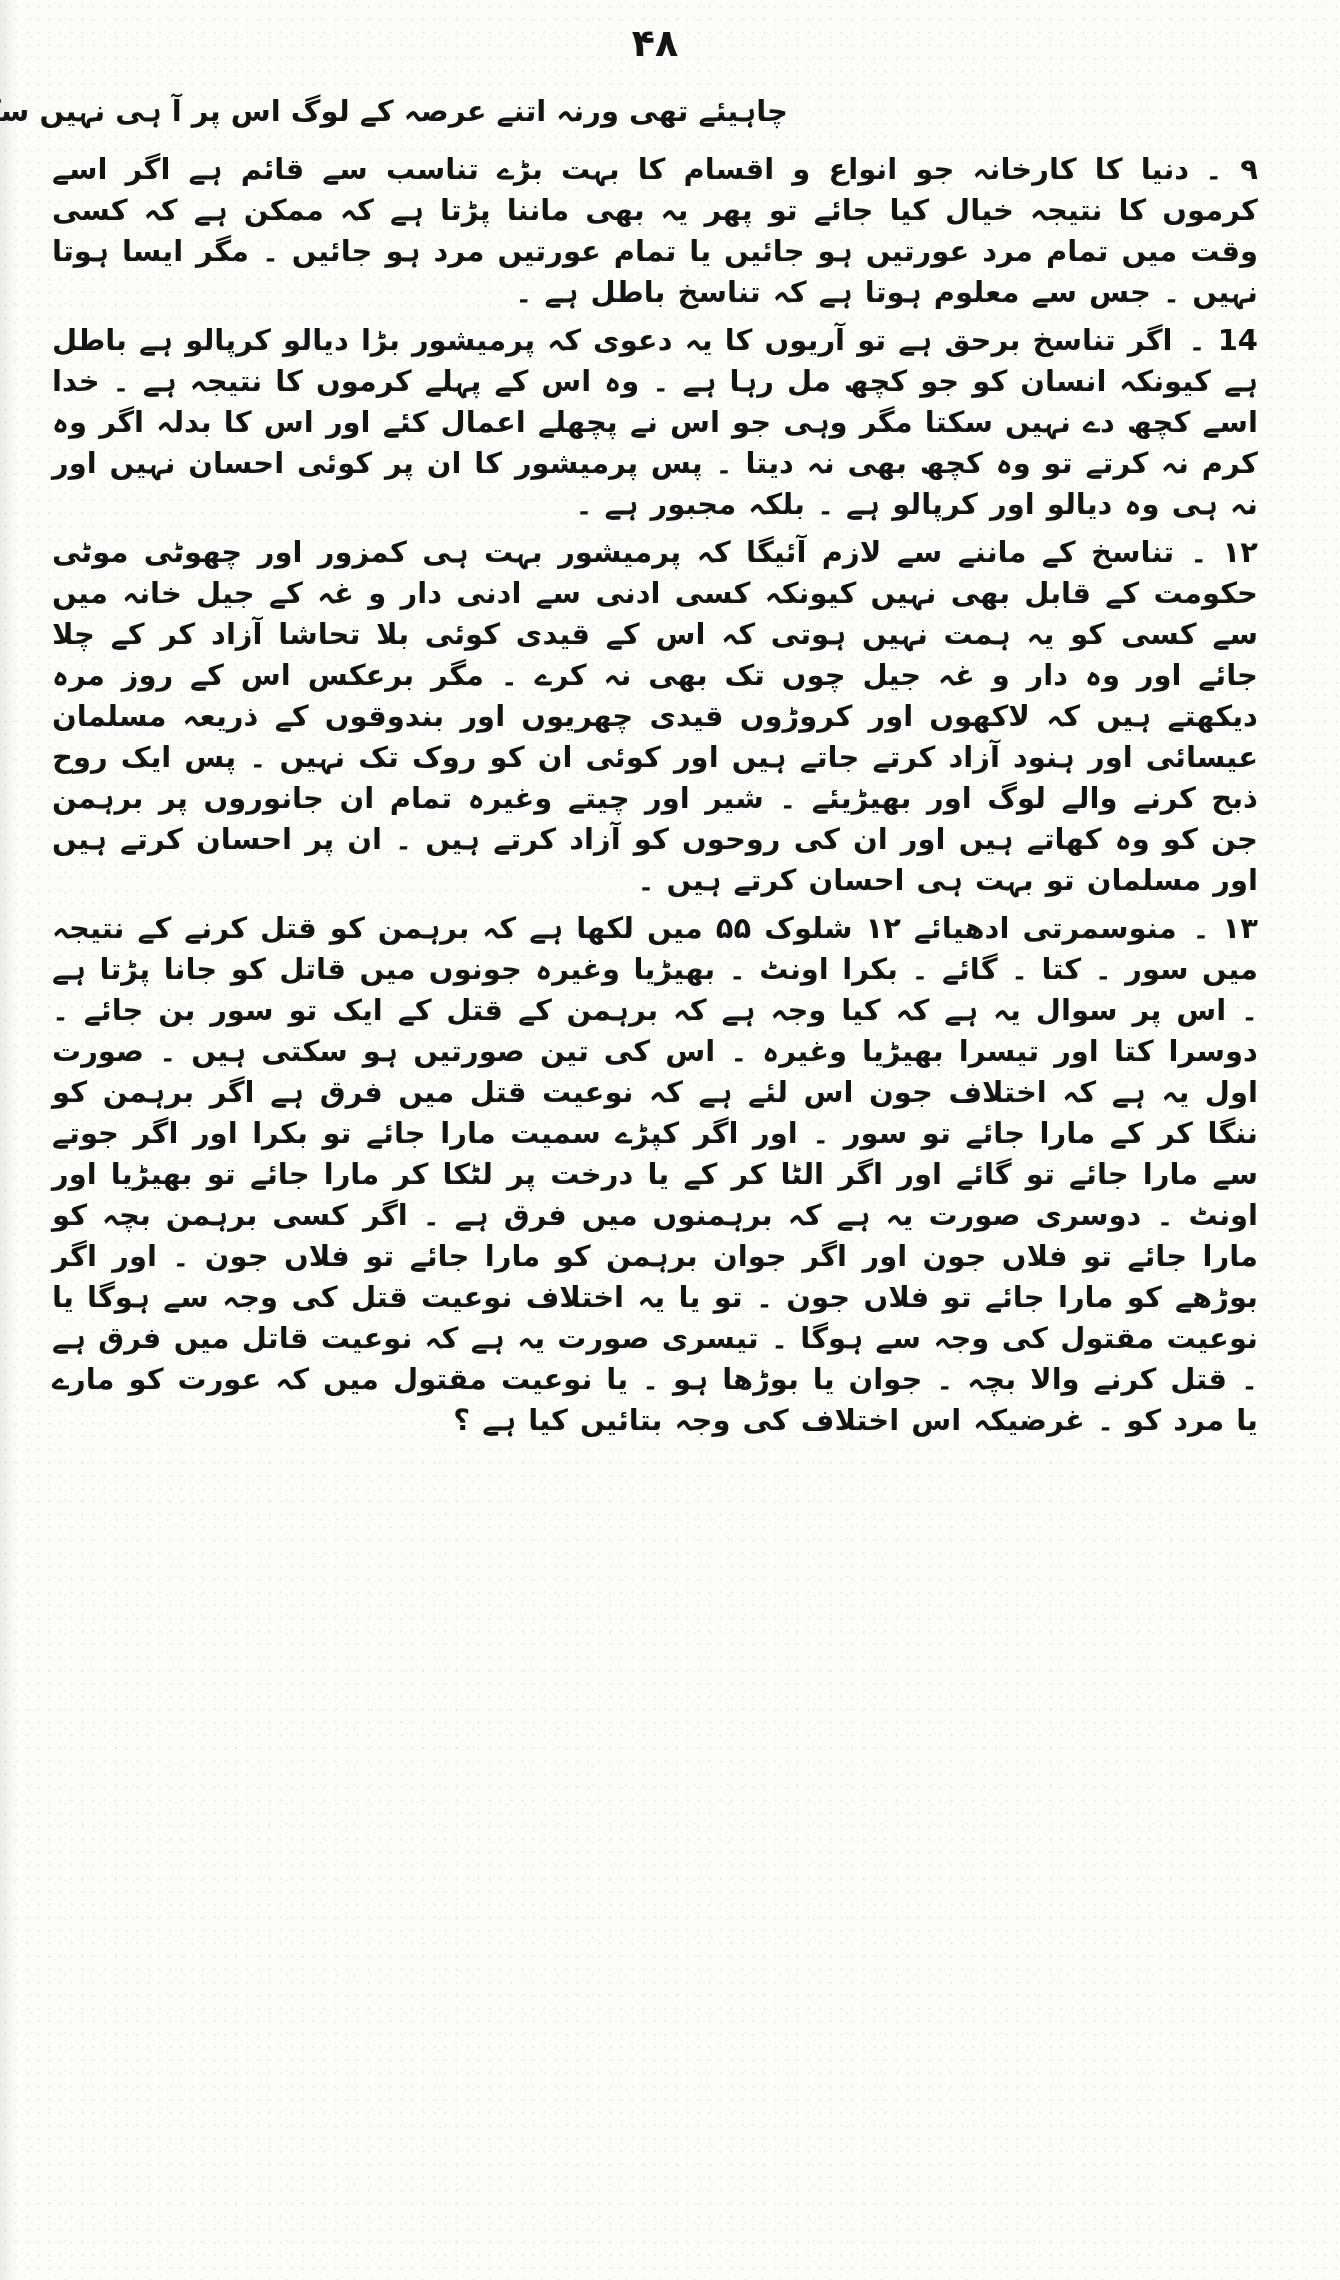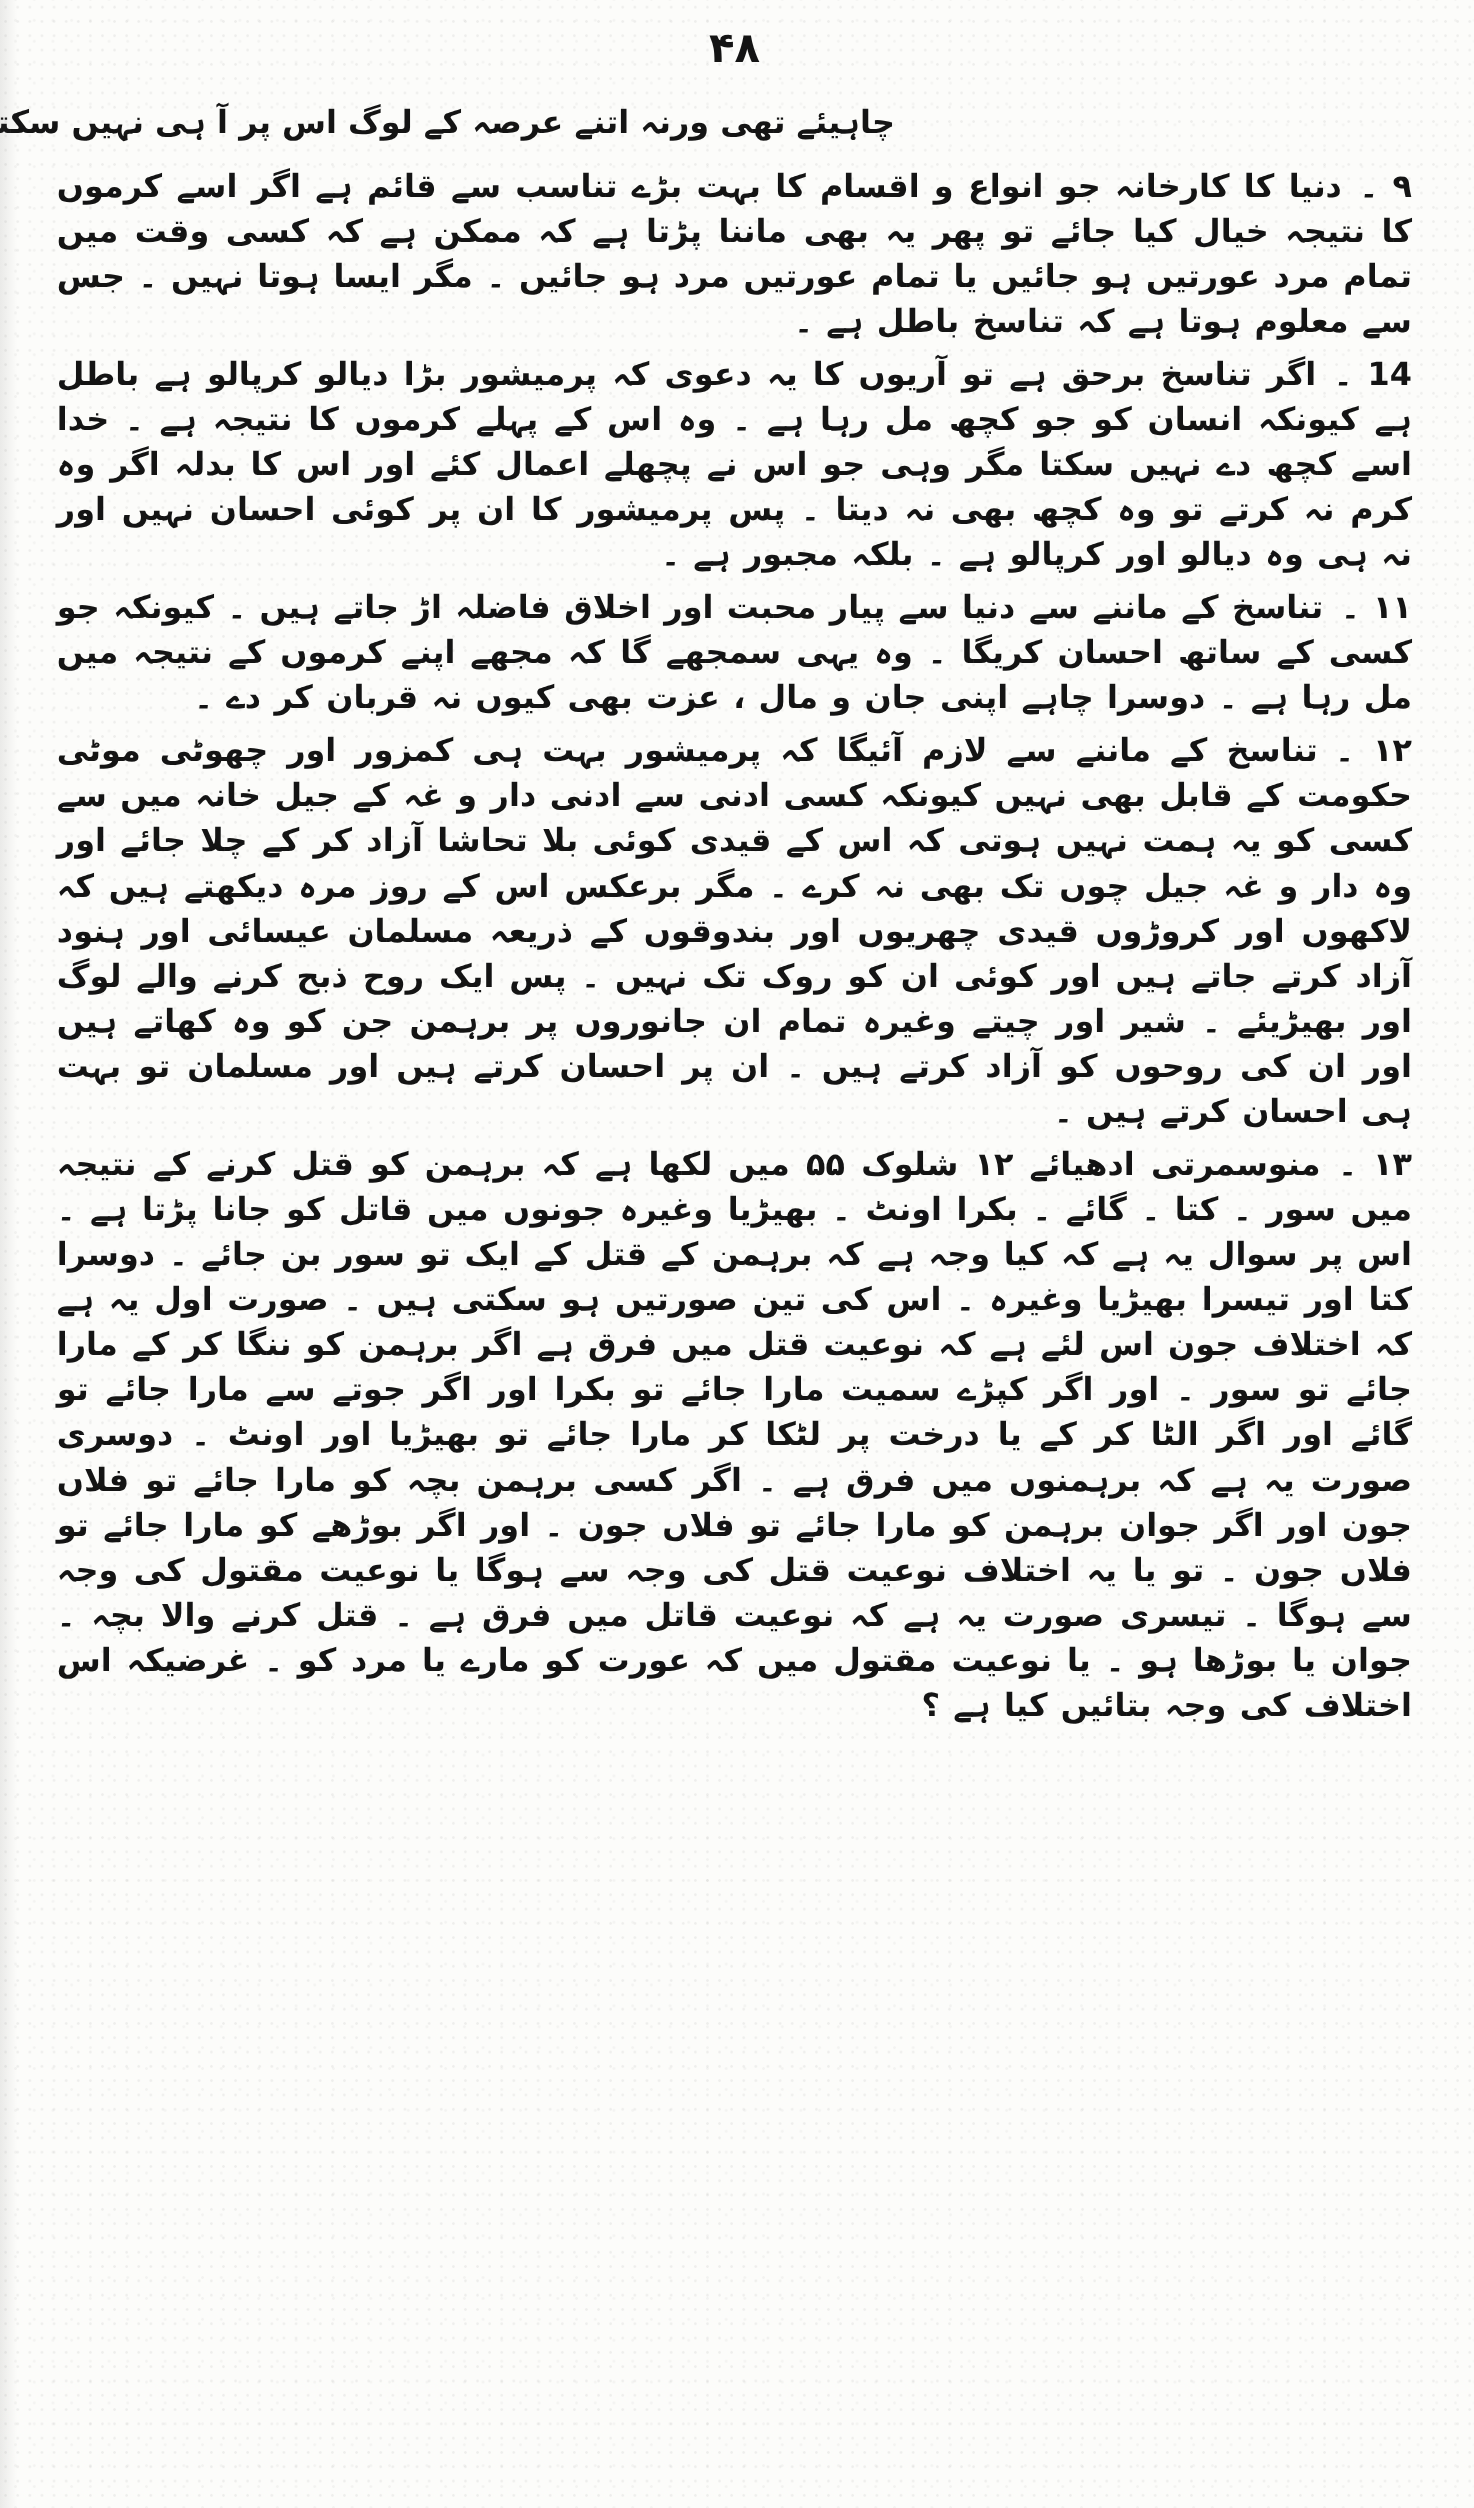--- a/index.html
+++ b/index.html
@@ -8,21 +8,21 @@
     width: 1340px;
     height: 2280px;
     overflow: hidden;
     background: #fbfbf9;
   }
   .page {
     position: relative;
     width: 1340px;
     height: 2280px;
     box-sizing: border-box;
-    padding: 16px 56px 10px 52px;
+    padding: 16px 82px 10px 52px;
     direction: rtl;
     font-family: "DejaVu Sans", sans-serif;
     color: #141414;
     
     background-color: #fcfcfa;
     background-image:
       radial-gradient(rgba(0,0,0,0.055) 1px, transparent 1.2px),
       radial-gradient(rgba(0,0,0,0.035) 1px, transparent 1.4px);
     background-size: 11px 13px, 17px 19px;
     background-position: 0 0, 6px 9px;
@@ -73,23 +73,20 @@
   <div class="intro">چاہیئے تھی ورنہ اتنے عرصہ کے لوگ اس پر آ ہی نہیں سکتے ۔</div>
 
   <p class="para">
     <span class="pnum">۹ ۔</span><span>دنیا کا کارخانہ جو انواع و اقسام کا بہت بڑے تناسب سے قائم ہے اگر اسے کرموں کا نتیجہ خیال کیا جائے تو پھر یہ بھی ماننا پڑتا ہے کہ ممکن ہے کہ کسی وقت میں تمام مرد عورتیں ہو جائیں یا تمام عورتیں مرد ہو جائیں ۔ مگر ایسا ہوتا نہیں ۔ جس سے معلوم ہوتا ہے کہ تناسخ باطل ہے ۔</span>
   </p>
 
   <p class="para">
     <span class="pnum">14 ۔</span><span>اگر تناسخ برحق ہے تو آریوں کا یہ دعوی کہ پرمیشور بڑا دیالو کرپالو ہے باطل ہے کیونکہ انسان کو جو کچھ مل رہا ہے ۔ وہ اس کے پہلے کرموں کا نتیجہ ہے ۔ خدا اسے کچھ دے نہیں سکتا مگر وہی جو اس نے پچھلے اعمال کئے اور اس کا بدلہ اگر وہ کرم نہ کرتے تو وہ کچھ بھی نہ دیتا ۔ پس پرمیشور کا ان پر کوئی احسان نہیں اور نہ ہی وہ دیالو اور کرپالو ہے ۔ بلکہ مجبور ہے ۔</span>
   </p>
 
-  <p class="para">
-    <span class="pnum">۱۱ ۔</span><span>تناسخ کے ماننے سے دنیا سے پیار محبت اور اخلاق فاضلہ اڑ جاتے ہیں ۔ کیونکہ جو کسی کے ساتھ احسان کریگا ۔ وہ یہی سمجھے گا کہ مجھے اپنے کرموں کے نتیجہ میں مل رہا ہے ۔ دوسرا چاہے اپنی جان و مال ، عزت بھی کیوں نہ قربان کر دے ۔</span>
-  </p>
 
   <p class="para">
     <span class="pnum">۱۲ ۔</span><span>تناسخ کے ماننے سے لازم آئیگا کہ پرمیشور بہت ہی کمزور اور چھوٹی موٹی حکومت کے قابل بھی نہیں کیونکہ کسی ادنی سے ادنی دار و غہ کے جیل خانہ میں سے کسی کو یہ ہمت نہیں ہوتی کہ اس کے قیدی کوئی بلا تحاشا آزاد کر کے چلا جائے اور وہ دار و غہ جیل چوں تک بھی نہ کرے ۔ مگر برعکس اس کے روز مرہ دیکھتے ہیں کہ لاکھوں اور کروڑوں قیدی چھریوں اور بندوقوں کے ذریعہ مسلمان عیسائی اور ہنود آزاد کرتے جاتے ہیں اور کوئی ان کو روک تک نہیں ۔ پس ایک روح ذبح کرنے والے لوگ اور بھیڑیئے ۔ شیر اور چیتے وغیرہ تمام ان جانوروں پر برہمن جن کو وہ کھاتے ہیں اور ان کی روحوں کو آزاد کرتے ہیں ۔ ان پر احسان کرتے ہیں اور مسلمان تو بہت ہی احسان کرتے ہیں ۔</span>
   </p>
 
   <p class="para">
     <span class="pnum">۱۳ ۔</span><span>منوسمرتی ادھیائے ۱۲ شلوک ۵۵ میں لکھا ہے کہ برہمن کو قتل کرنے کے نتیجہ میں سور ۔ کتا ۔ گائے ۔ بکرا اونٹ ۔ بھیڑیا وغیرہ جونوں میں قاتل کو جانا پڑتا ہے ۔ اس پر سوال یہ ہے کہ کیا وجہ ہے کہ برہمن کے قتل کے ایک تو سور بن جائے ۔ دوسرا کتا اور تیسرا بھیڑیا وغیرہ ۔ اس کی تین صورتیں ہو سکتی ہیں ۔ صورت اول یہ ہے کہ اختلاف جون اس لئے ہے کہ نوعیت قتل میں فرق ہے اگر برہمن کو ننگا کر کے مارا جائے تو سور ۔ اور اگر کپڑے سمیت مارا جائے تو بکرا اور اگر جوتے سے مارا جائے تو گائے اور اگر الٹا کر کے یا درخت پر لٹکا کر مارا جائے تو بھیڑیا اور اونٹ ۔ دوسری صورت یہ ہے کہ برہمنوں میں فرق ہے ۔ اگر کسی برہمن بچہ کو مارا جائے تو فلاں جون اور اگر جوان برہمن کو مارا جائے تو فلاں جون ۔ اور اگر بوڑھے کو مارا جائے تو فلاں جون ۔ تو یا یہ اختلاف نوعیت قتل کی وجہ سے ہوگا یا نوعیت مقتول کی وجہ سے ہوگا ۔ تیسری صورت یہ ہے کہ نوعیت قاتل میں فرق ہے ۔ قتل کرنے والا بچہ ۔ جوان یا بوڑھا ہو ۔ یا نوعیت مقتول میں کہ عورت کو مارے یا مرد کو ۔ غرضیکہ اس اختلاف کی وجہ بتائیں کیا ہے ؟</span>
     
   </p>
 

